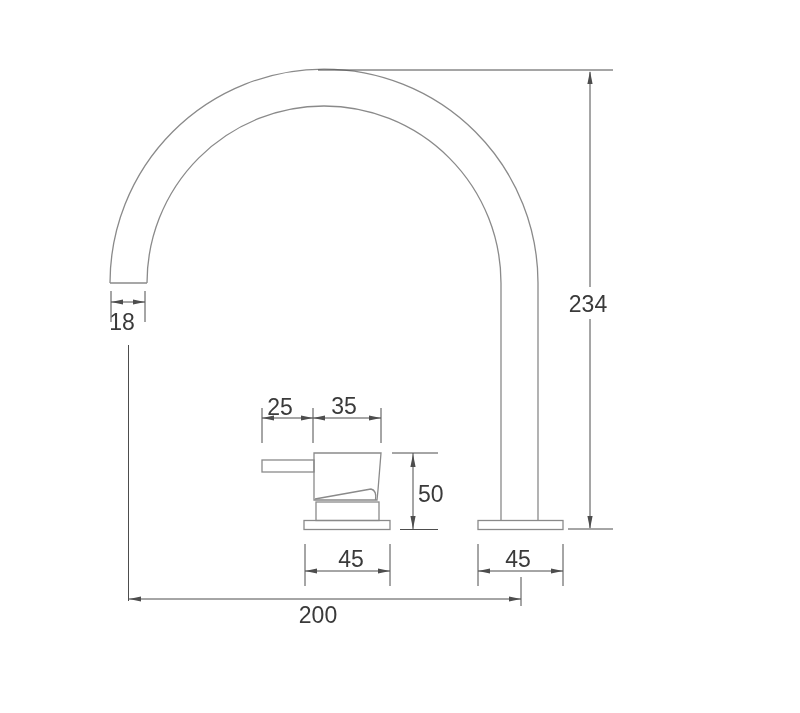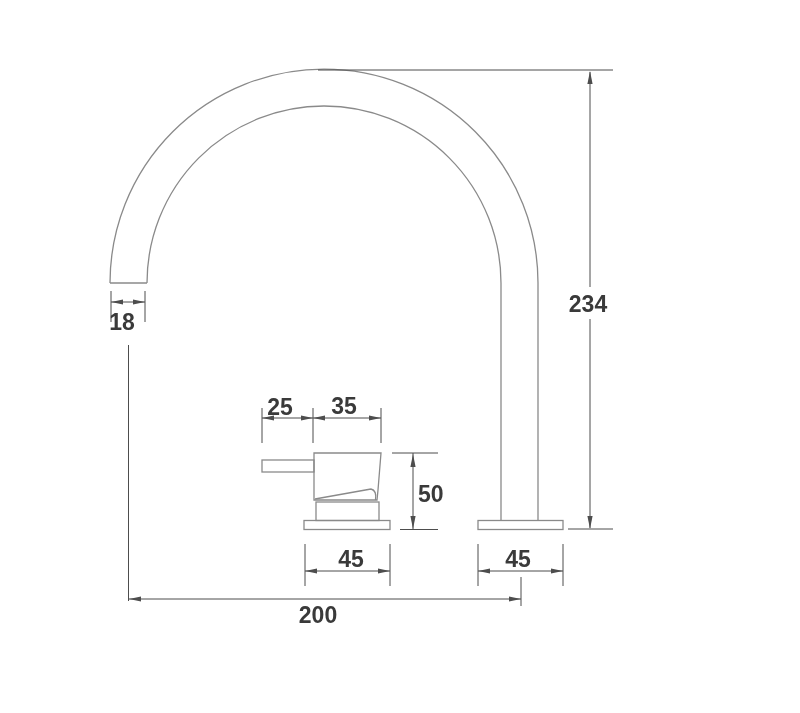--- a/index.html
+++ b/index.html
@@ -9,21 +9,20 @@
     width: 800px;
     height: 713px;
     overflow: hidden;
     font-family: "Liberation Sans", sans-serif;
   }
   .drawing-stage {
     position: relative;
     width: 800px;
     height: 713px;
     background: #ffffff;
-    font-weight: bold;
   }
   svg { display: block; }
   .part {
     fill: none;
     stroke: #8a8a8a;
     stroke-width: 1.3;
     stroke-linejoin: miter;
   }
   .dim-line {
     fill: none;

